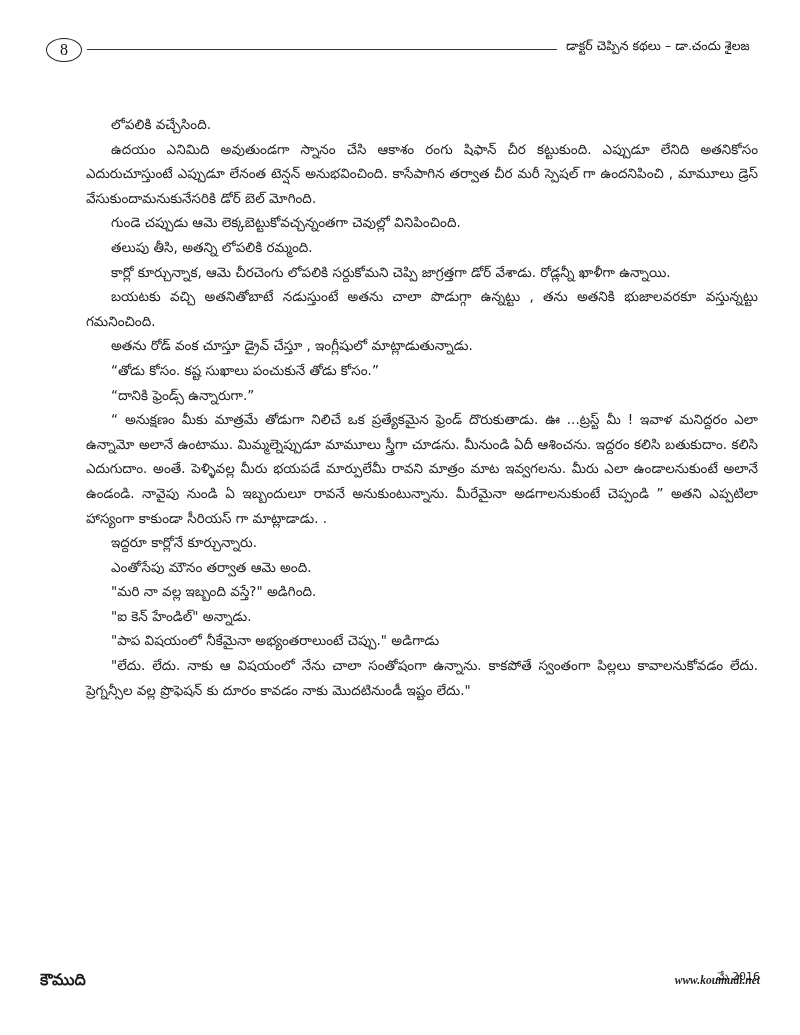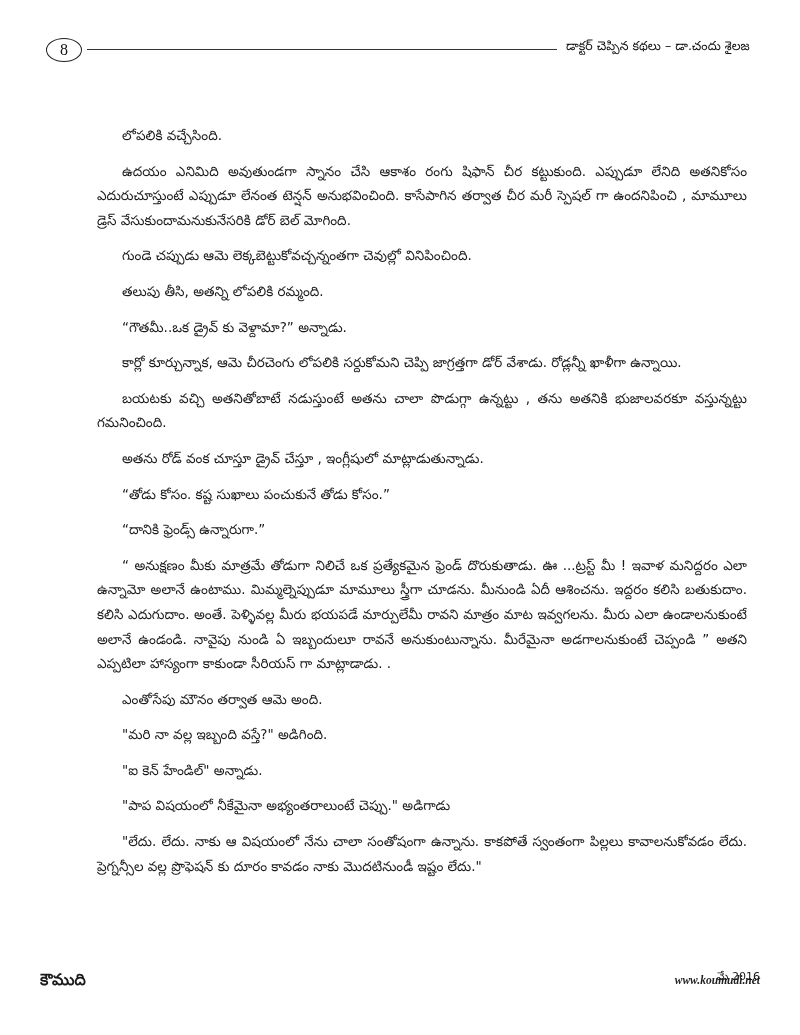--- a/index.html
+++ b/index.html
@@ -12,21 +12,21 @@
   .page-num {
     position: absolute; left: 0; top: 2px; width: 34px; height: 22px;
     border: 1.3px solid #222; border-radius: 50%;
     font-family: "Liberation Serif", "DejaVu Serif", serif; font-size: 16px;
     text-align: center; line-height: 22px; color: #111;
   }
   .header-rule { position: absolute; left: 41px; top: 13px; width: 470px; height: 0; border-top: 1.4px solid #333; }
   .header-title { position: absolute; left: 520px; top: 2px; font-size: 12.5px; white-space: nowrap; color: #111; }
 
   .body-text { position: absolute; left: 86px; top: 112px; width: 672px; font-size: 13.5px; line-height: 24.6px; }
-  .para { margin: 11px; text-align: justify; }
+  .para { margin: 0; text-align: justify; }
   .para.indent { text-indent: 25px; }
 
   .footer { position: absolute; top: 970px; left: 40px; width: 720px; height: 30px; }
   .footer-brand { position: absolute; left: 0; top: 0; font-size: 16px; font-weight: bold; }
   .footer-url {
     position: absolute; left: 0; width: 720px; top: 4px; text-align: right;
     font-family: Liberation Serif, serif; font-style: italic; font-weight: bold; font-size: 11.5px; color: #222;
   }
   .footer-date { position: absolute; right: 0; top: 0; font-size: 11px; text-align: right; }
 </style>
@@ -37,27 +37,27 @@
   <div class="page-num">8</div>
   <div class="header-rule"></div>
   <div class="header-title">డాక్టర్ చెప్పిన కథలు – డా.చందు శైలజ</div>
 </div>
 
 <div class="body-text">
   <p class="para indent">లోపలికి వచ్చేసింది.</p>
   <p class="para indent">ఉదయం ఎనిమిది అవుతుండగా స్నానం చేసి ఆకాశం రంగు షిఫాన్ చీర కట్టుకుంది. ఎప్పుడూ లేనిది అతనికోసం ఎదురుచూస్తుంటే ఎప్పుడూ లేనంత టెన్షన్ అనుభవించింది. కాసేపాగిన తర్వాత చీర మరీ స్పెషల్ గా ఉందనిపించి , మామూలు డ్రెస్ వేసుకుందామనుకునేసరికి డోర్ బెల్ మోగింది.</p>
   <p class="para indent">గుండె చప్పుడు ఆమె లెక్కబెట్టుకోవచ్చన్నంతగా చెవుల్లో వినిపించింది.</p>
   <p class="para indent">తలుపు తీసి, అతన్ని లోపలికి రమ్మంది.</p>
-  <p class="para indent">“గౌతమీ..ఒక డ్రైవ్ కు వెళ్దామా?” అన్నాడు.</p>
   <p class="para indent">కార్లో కూర్చున్నాక, ఆమె చీరచెంగు లోపలికి సర్దుకోమని చెప్పి జాగ్రత్తగా డోర్ వేశాడు. రోడ్లన్నీ ఖాళీగా ఉన్నాయి.</p>
   <p class="para indent">బయటకు వచ్చి అతనితోబాటే నడుస్తుంటే అతను చాలా పొడుగ్గా ఉన్నట్టు , తను అతనికి భుజాలవరకూ వస్తున్నట్టు గమనించింది.</p>
   <p class="para indent">అతను రోడ్ వంక చూస్తూ డ్రైవ్ చేస్తూ , ఇంగ్లీషులో మాట్లాడుతున్నాడు.</p>
   <p class="para indent">“తోడు కోసం. కష్ట సుఖాలు పంచుకునే తోడు కోసం.”</p>
   <p class="para indent">“దానికి ఫ్రెండ్స్ ఉన్నారుగా.”</p>
   <p class="para indent">“ అనుక్షణం మీకు మాత్రమే తోడుగా నిలిచే ఒక ప్రత్యేకమైన ఫ్రెండ్ దొరుకుతాడు.  ఊ ...ట్రస్ట్ మీ !   ఇవాళ మనిద్దరం ఎలా ఉన్నామో అలానే ఉంటాము. మిమ్మల్నెప్పుడూ మామూలు స్త్రీగా చూడను. మీనుండి ఏదీ ఆశించను. ఇద్దరం కలిసి బతుకుదాం. కలిసి ఎదుగుదాం. అంతే.  పెళ్ళివల్ల మీరు భయపడే మార్పులేమీ రావని మాత్రం మాట ఇవ్వగలను.  మీరు ఎలా ఉండాలనుకుంటే అలానే ఉండండి. నావైపు నుండి ఏ ఇబ్బందులూ రావనే అనుకుంటున్నాను. మీరేమైనా అడగాలనుకుంటే చెప్పండి ” అతని ఎప్పటిలా హాస్యంగా కాకుండా సీరియస్ గా మాట్లాడాడు. .</p>
+  <p class="para indent">ఇద్దరూ కార్లోనే కూర్చున్నారు.</p>
   <p class="para indent">ఎంతోసేపు మౌనం తర్వాత ఆమె అంది.</p>
   <p class="para indent">"మరి నా వల్ల ఇబ్బంది వస్తే?" అడిగింది.</p>
   <p class="para indent">"ఐ కెన్ హేండిల్" అన్నాడు.</p>
   <p class="para indent">"పాప విషయంలో నీకేమైనా అభ్యంతరాలుంటే చెప్పు."  అడిగాడు</p>
   <p class="para indent">"లేదు. లేదు. నాకు ఆ విషయంలో నేను చాలా సంతోషంగా ఉన్నాను. కాకపోతే స్వంతంగా పిల్లలు కావాలనుకోవడం లేదు. ప్రెగ్నన్సీల వల్ల ప్రొఫెషన్ కు దూరం కావడం నాకు మొదటినుండీ ఇష్టం లేదు."</p>
 </div>
 
 <div class="footer">
   <div class="footer-brand">కౌముది</div>
   <div class="footer-url">www.koumudi.net</div>

